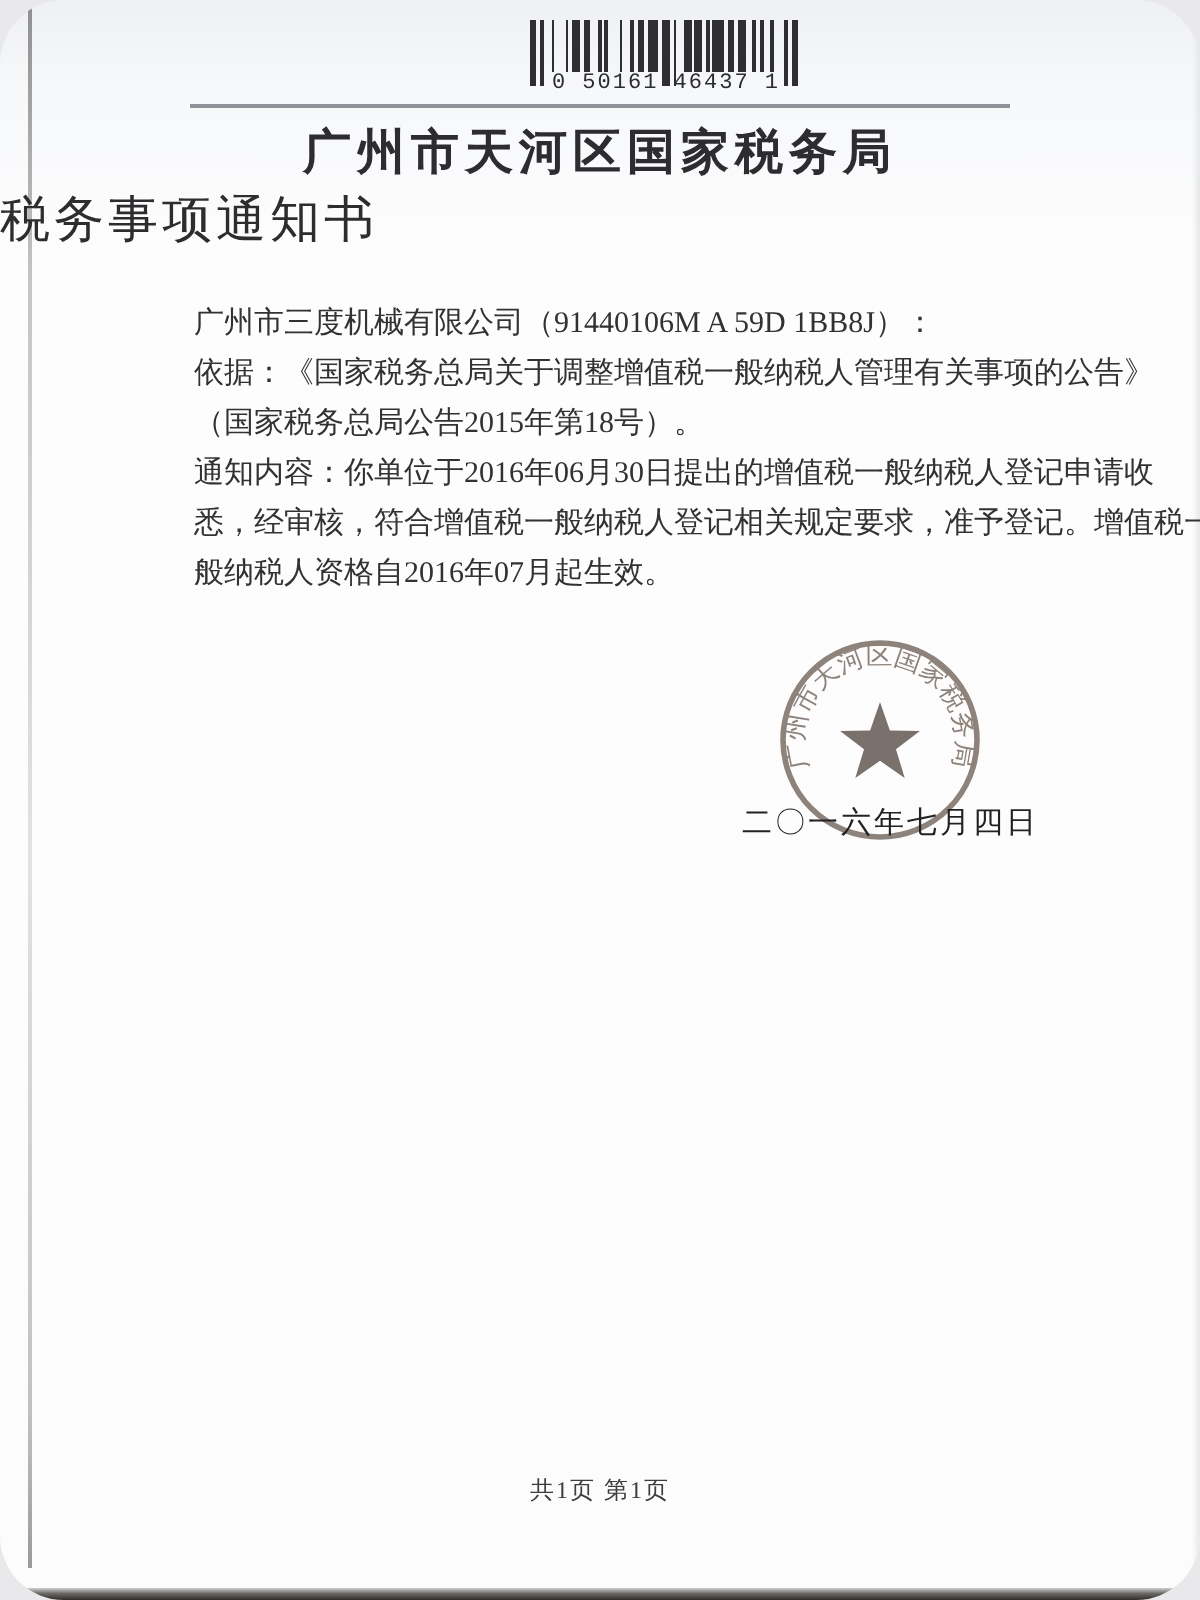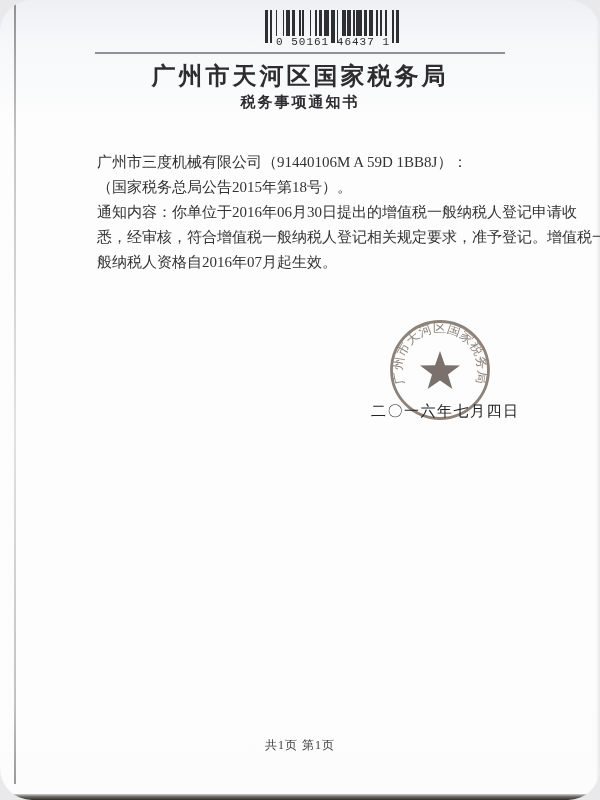--- a/index.html
+++ b/index.html
@@ -27,22 +27,22 @@
   .bars .g{background:transparent;height:26px;}
   .barcode-digits{
     font-family:"Liberation Mono","DejaVu Sans Mono",monospace;
     font-size:11px;color:#2c2c2e;letter-spacing:1px;margin-top:-8px;
     background:transparent;position:relative;
   }
   .rule{left:95px;top:52px;width:410px;height:2px;background:#8f9296;}
   
   .org-title{left:0;right:0;top:60px;text-align:center;font-size:24px;
     font-weight:600;letter-spacing:3px;color:#2d2d2f;}
-  .doc-title{left:0;right:0;top:93px;text-align:center;font-size:15px;
-    font-weight:700;letter-spacing:2px;color:#2d2d2f;}
+  .doc-title{left:0;right:0;top:93px;font-size:25px;
+    font-weight:400;letter-spacing:2px;color:#2d2d2f;}
   .doc-number{left:0;right:0;top:124px;text-align:center;font-size:13.5px;
     color:#3a3a3c;letter-spacing:0.5px;}
   
   .body-block{left:97px;top:150px;width:420px;font-size:15px;line-height:25px;}
   .body-block div{white-space:nowrap;}
   
   .authority-label{left:399px;top:351px;font-size:13.5px;font-weight:600;
     color:#1a1a1a;letter-spacing:1px;z-index:3;white-space:nowrap;}
   .seal{left:388px;top:318px;width:104px;height:104px;opacity:0.92;z-index:2;}
   .seal text{font-family:"Liberation Serif","DejaVu Serif",serif;}
@@ -117,20 +117,21 @@
     <div class="barcode-digits">0 50161 46437 1</div>
   </div>
 
   <div class="abs rule"></div>
 
   <div class="abs org-title">广州市天河区国家税务局</div>
   <div class="abs doc-title">税务事项通知书</div>
 
   <div class="abs body-block">
     <div>广州市三度机械有限公司（91440106M A 59D 1BB8J）：</div>
+    <div>依据：《国家税务总局关于调整增值税一般纳税人管理有关事项的公告》</div>
     <div>（国家税务总局公告2015年第18号）。</div>
     <div>通知内容：你单位于2016年06月30日提出的增值税一般纳税人登记申请收</div>
     <div>悉，经审核，符合增值税一般纳税人登记相关规定要求，准予登记。增值税一</div>
     <div>般纳税人资格自2016年07月起生效。</div>
   </div>
 
 
   <svg class="abs seal" viewBox="0 0 104 104">
     <circle cx="52" cy="52" r="48.5" fill="none" stroke-width="2.8" stroke="#85796f"></circle>
     <path id="sealTextPath" d="M 16.5,65.6 A 38 38 0 1 1 87.5,65.6" fill="none"></path>

